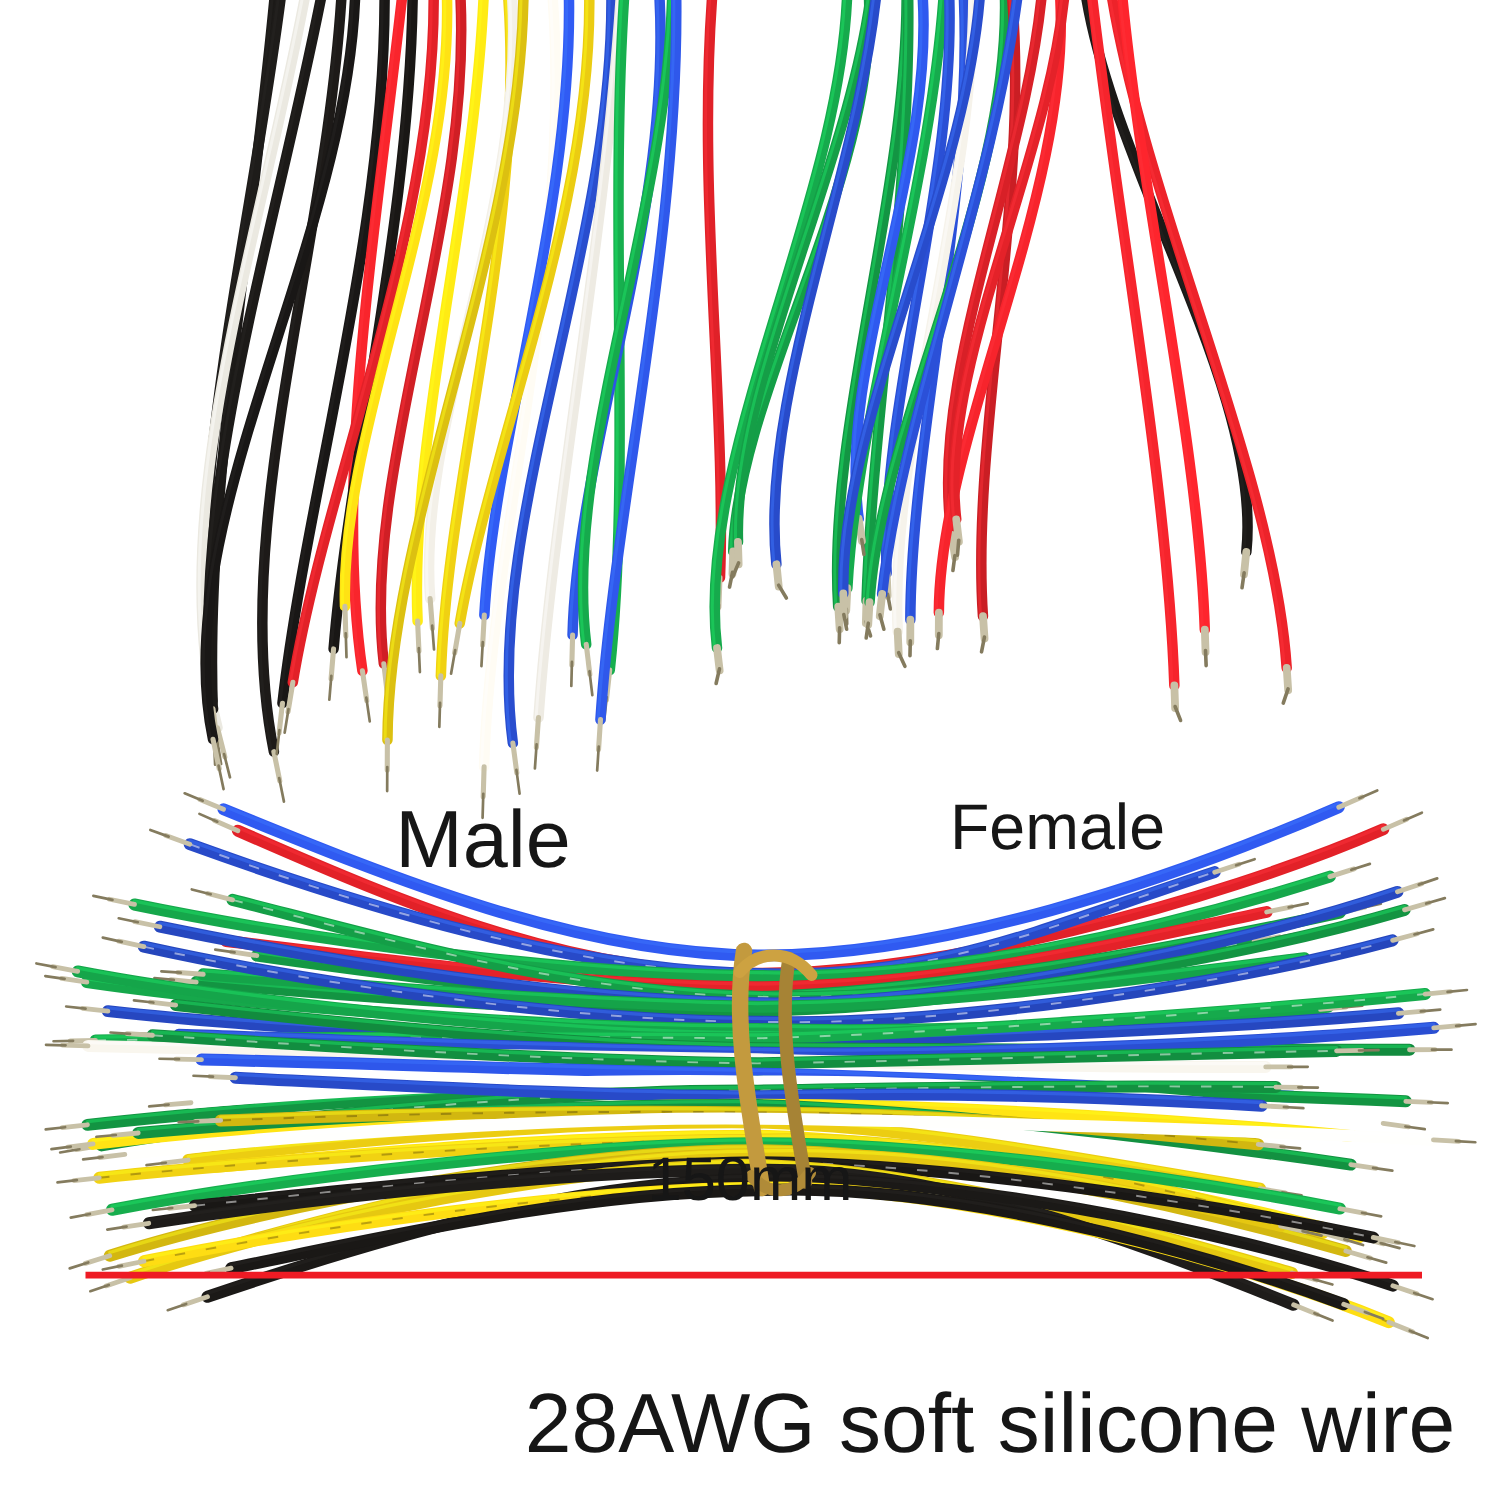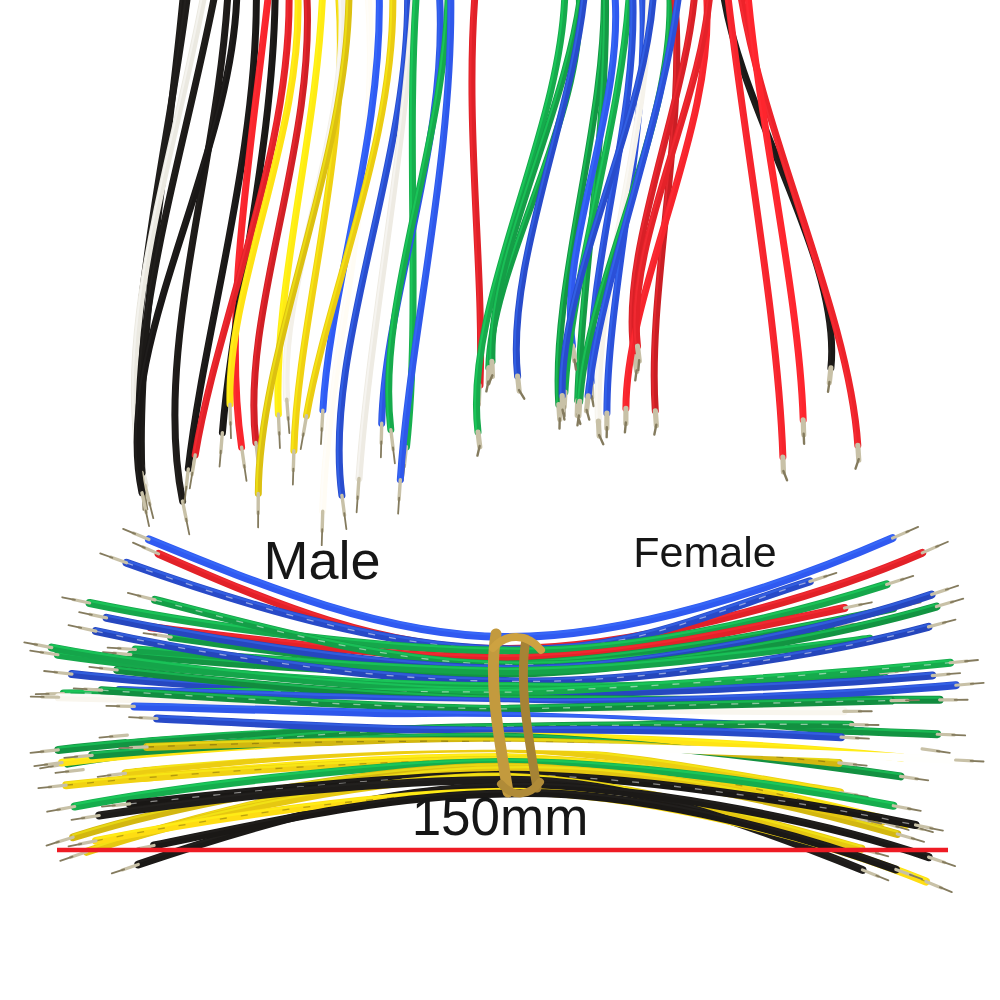--- a/index.html
+++ b/index.html
@@ -8,21 +8,21 @@
     overflow:hidden;font-family:"Liberation Sans",sans-serif;
   }
   #photo{position:absolute;left:0;top:0;width:832px;height:1000px}
   svg{position:absolute;left:0;top:0}
   .label{
     position:absolute;color:#161616;white-space:nowrap;line-height:1;
     transform:translateX(-50%);
   }
   #label-male{left:322px;top:533px;font-size:54px}
   #label-female{left:705px;top:531px;font-size:43px}
-  #label-length{left:500px;top:790px;font-size:53px}
+  #label-length{left:500px;top:766px;font-size:41px}
   #caption{left:660px;top:921px;font-size:56px}
 </style>
 </head>
 <body>
 
 <div id="photo">
   <svg id="wire-canvas" width="1000" height="1000" viewBox="0 0 1000 1000">
       <g>
         <path d="M 184.2 -14 C 169.4 152.3, 136.1 333.1, 142.0 475.8" fill="none" stroke="rgb(28,26,24)" stroke-width="7" stroke-linecap="round"></path>
         <path d="M 184.2 -14 C 169.4 152.3, 136.1 333.1, 142.0 475.8" fill="none" stroke="rgb(41,38,35)" stroke-width="2" stroke-linecap="round" opacity="0.45" transform="translate(-1.6,0)"></path>
@@ -475,13 +475,14 @@
         <path d="M 496 634 C 488 684, 500 742, 508 792" fill="none" stroke="#c39a3e" stroke-width="11" stroke-linecap="round"></path>
         <path d="M 526 639 C 518 688, 530 744, 537 788" fill="none" stroke="rgb(166,131,53)" stroke-width="9" stroke-linecap="round"></path>
         <path d="M 493 648 C 506 633, 527 633, 541 650" fill="none" stroke="rgb(205,162,65)" stroke-width="8" stroke-linecap="round"></path>
         <path d="M 501 784 C 512 797, 529 797, 540 782" fill="none" stroke="rgb(176,139,56)" stroke-width="8" stroke-linecap="round"></path>
       </g>
       <line x1="57" y1="850" x2="948" y2="850" stroke="#ee1b24" stroke-width="4.5"></line>
     </svg>
   <div class="label" id="label-male">Male</div>
   <div class="label" id="label-female">Female</div>
   <div class="label" id="label-length">150mm</div>
+  <div class="label" id="caption">28AWG soft silicone wire</div>
 </div>
 
 </body></html>

